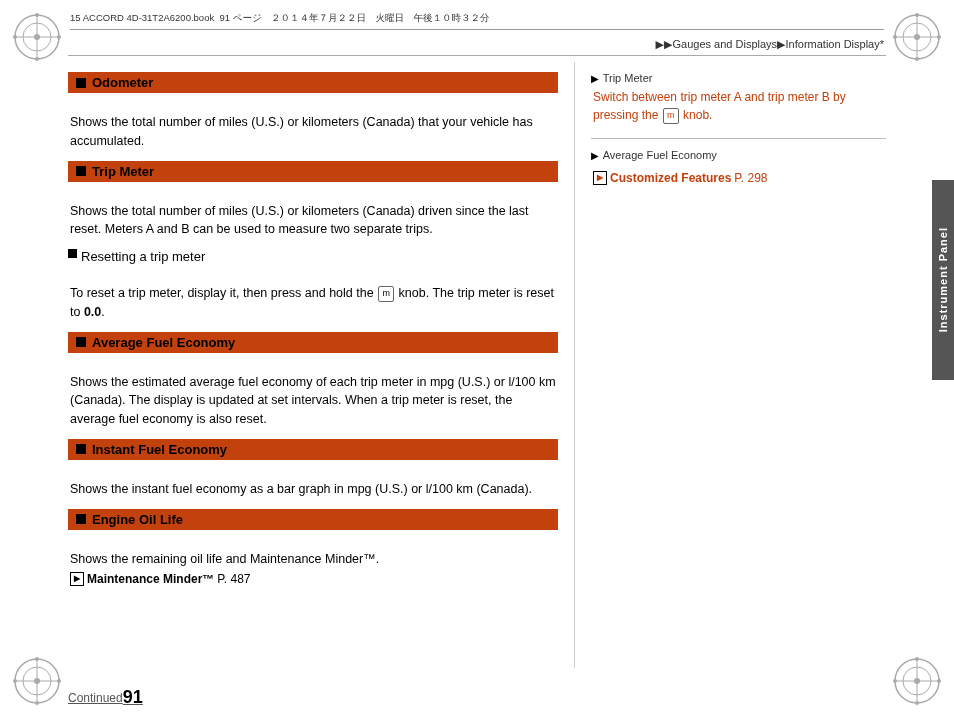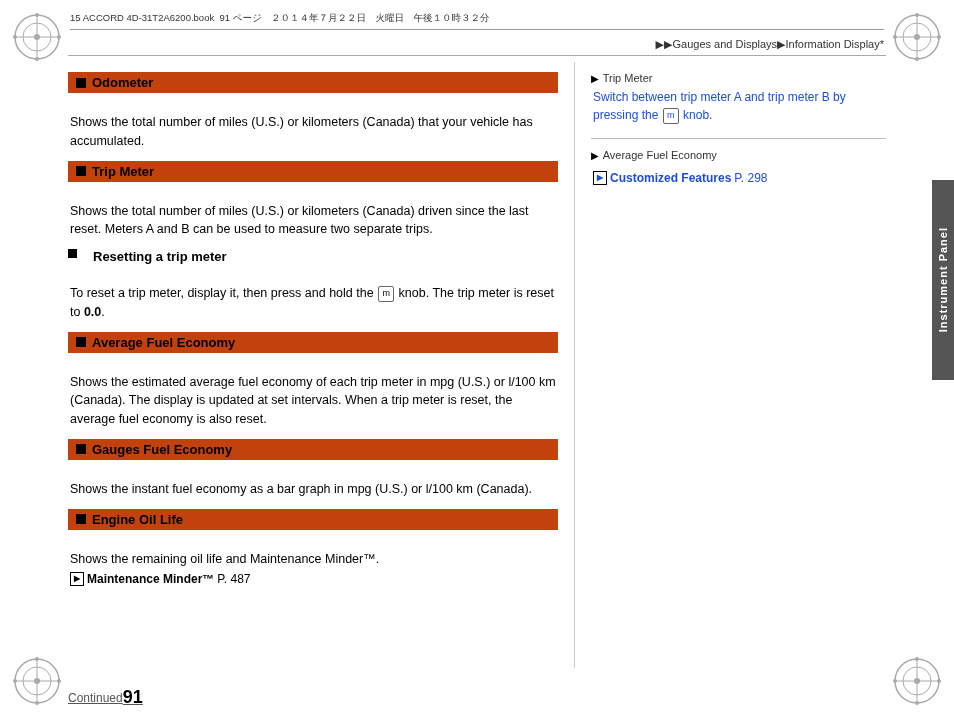--- a/index.html
+++ b/index.html
@@ -135,24 +135,24 @@
       font-size: 12.5px;
       line-height: 1.5;
       margin-bottom: 10px;
       padding: 0 2px;
       margin-top: 20px;
     }
 
     
     .sub-section-header {
       font-size: 13px;
-      font-weight: bold;
+      font-weight: normal;
       margin: 8px 0 4px 0;
       display: flex;
-      gap: 16px;
+      gap: 4px;
     }
     .sub-section-header .sq-icon-sm {
       display: inline-block;
       width: 9px;
       height: 9px;
       background: #000;
       flex-shrink: 0;
     }
 
     .bold { font-weight: bold; }
@@ -201,21 +201,21 @@
       align-items: center;
       gap: 4px;
     }
     .right-section-header .tri-icon {
       color: #000;
       font-size: 10px;
     }
     .right-section-body {
       font-size: 12px;
       line-height: 1.5;
-      color: #1d4ed8;
+      color: #c2410c;
       padding-left: 2px;
     }
     .right-section-divider {
       height: 1px;
       background: #bbb;
       margin: 10px 0;
     }
 
     
     .custom-feat-link {
@@ -363,21 +363,21 @@
     <div class="section-header">
       <span class="sq-icon"></span>
       <span>Average Fuel Economy</span>
     </div>
     <div class="section-body">
       <span>Shows the estimated average fuel economy of each trip meter in mpg (U.S.) or l/100 km (Canada). The display is updated at set intervals. When a trip meter is reset, the average fuel economy is also reset.</span>
     </div>
 
     <div class="section-header">
       <span class="sq-icon"></span>
-      <span>Gauges Fuel Economy</span>
+      <span>Instant Fuel Economy</span>
     </div>
     <div class="section-body">
       <span>Shows the instant fuel economy as a bar graph in mpg (U.S.) or l/100 km (Canada).</span>
     </div>
 
     <div class="section-header">
       <span class="sq-icon"></span>
       <span>Engine Oil Life</span>
     </div>
     <div class="section-body">

